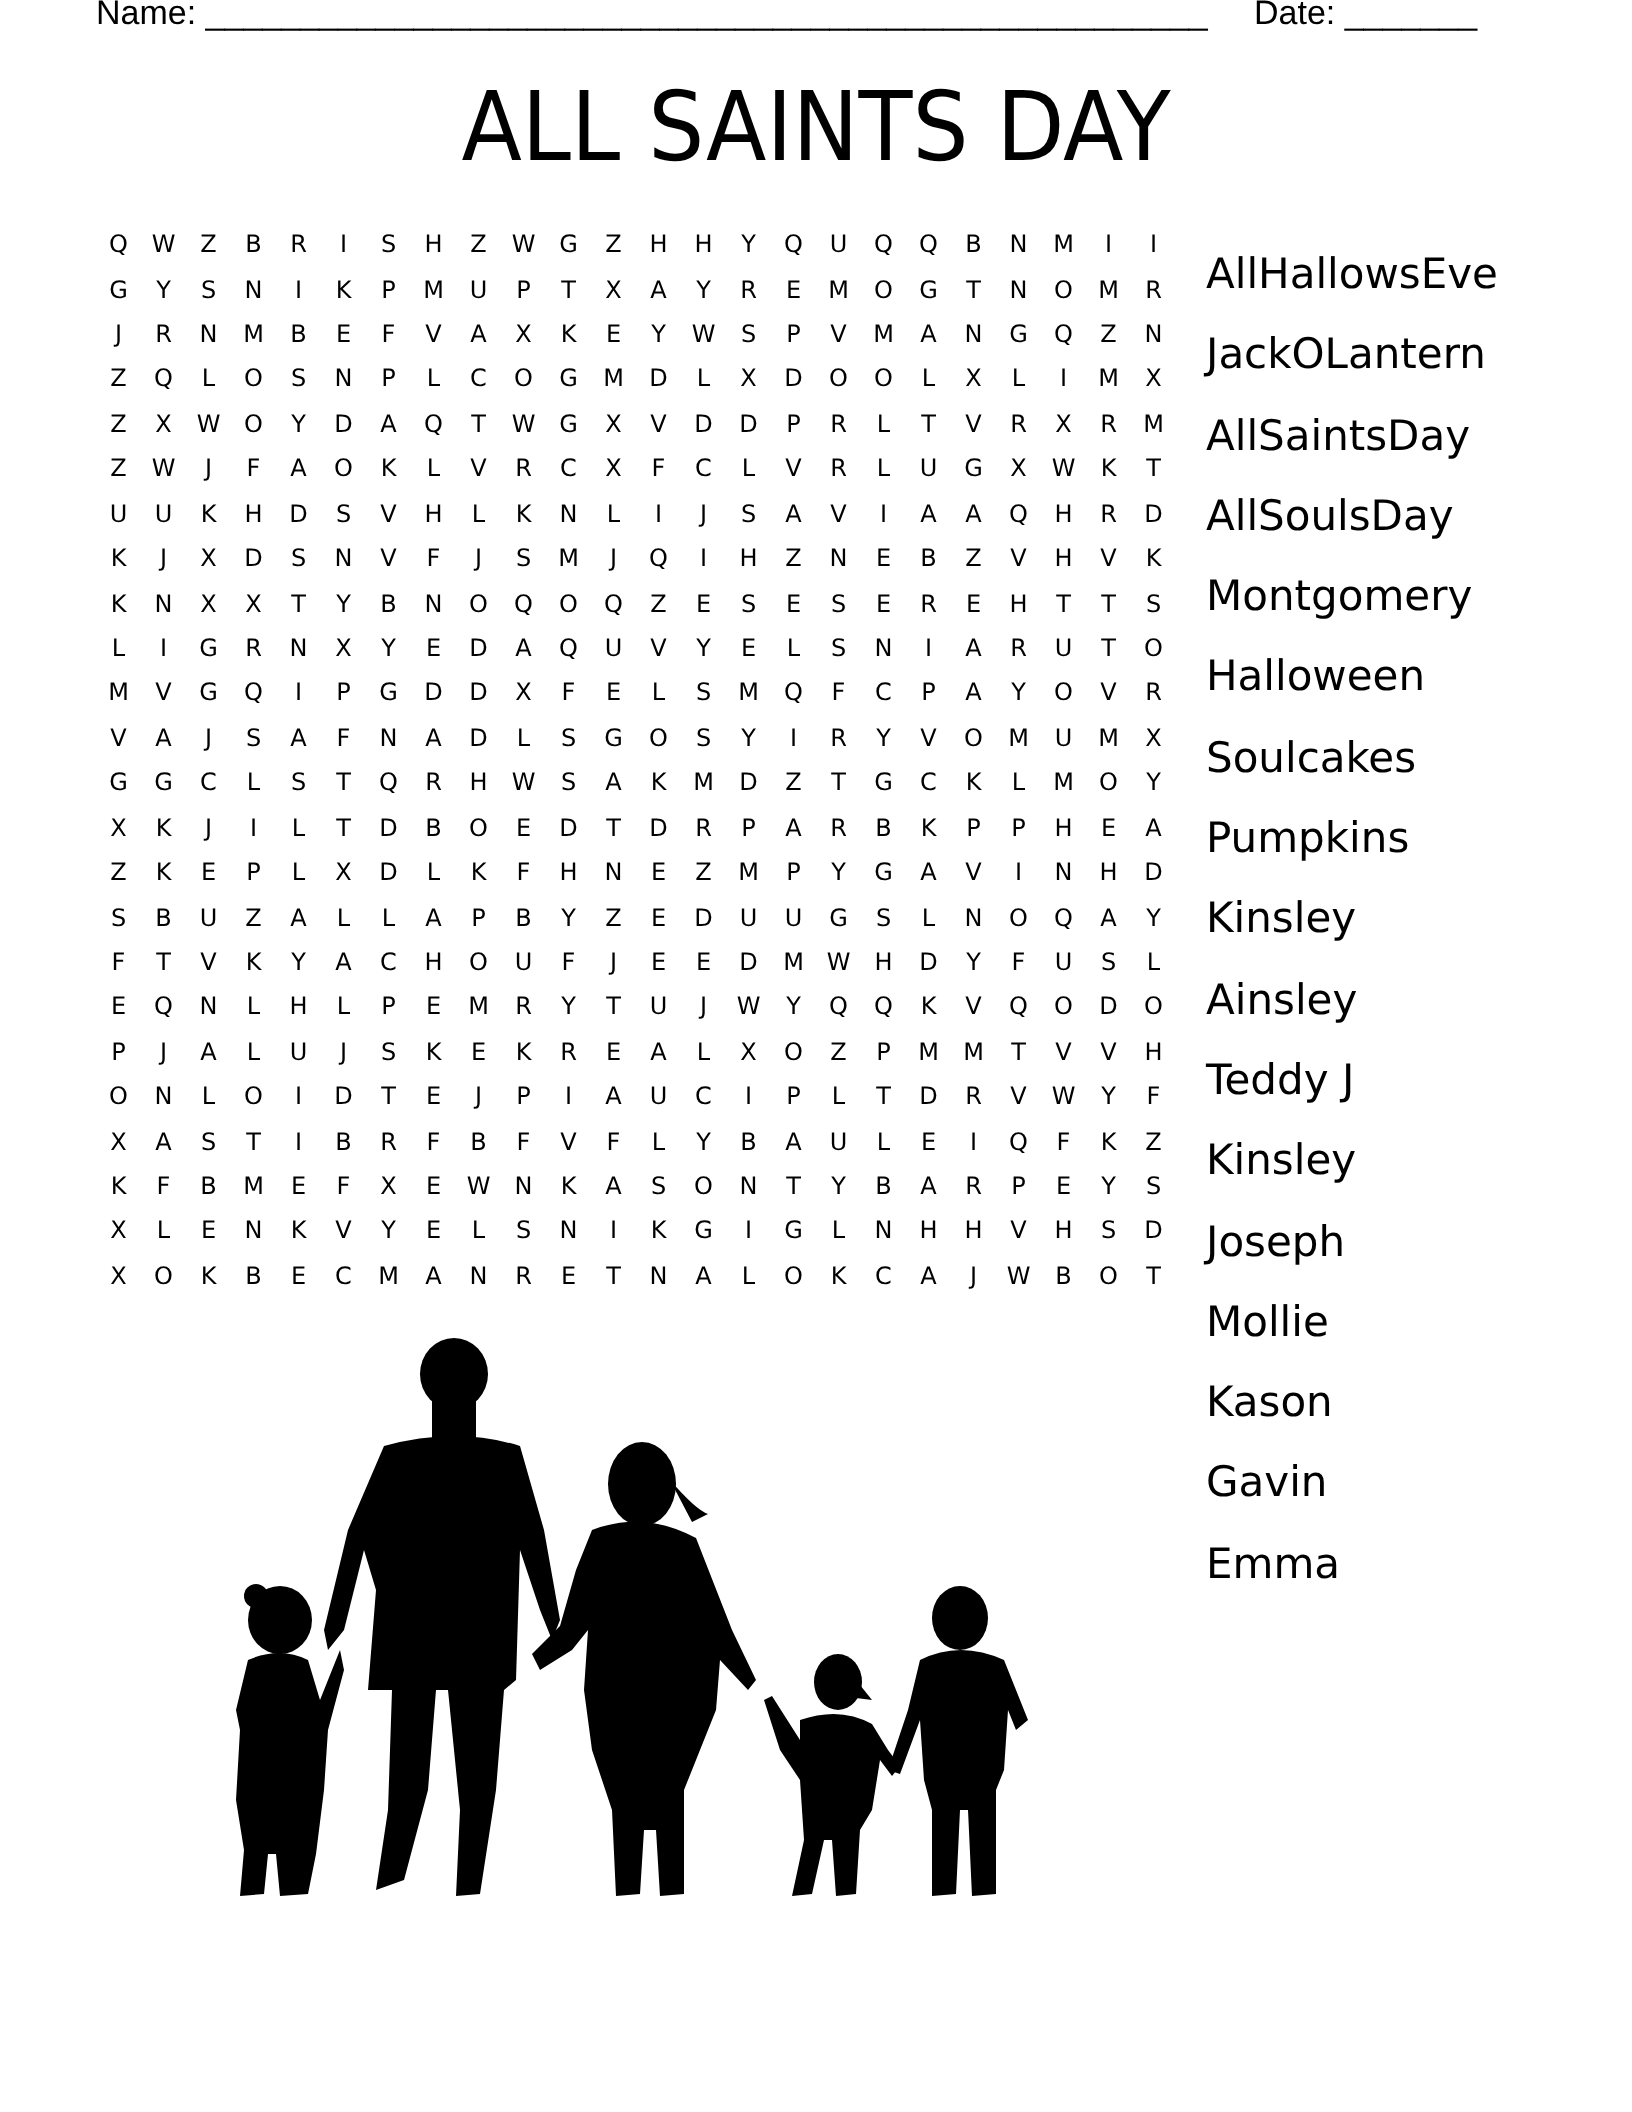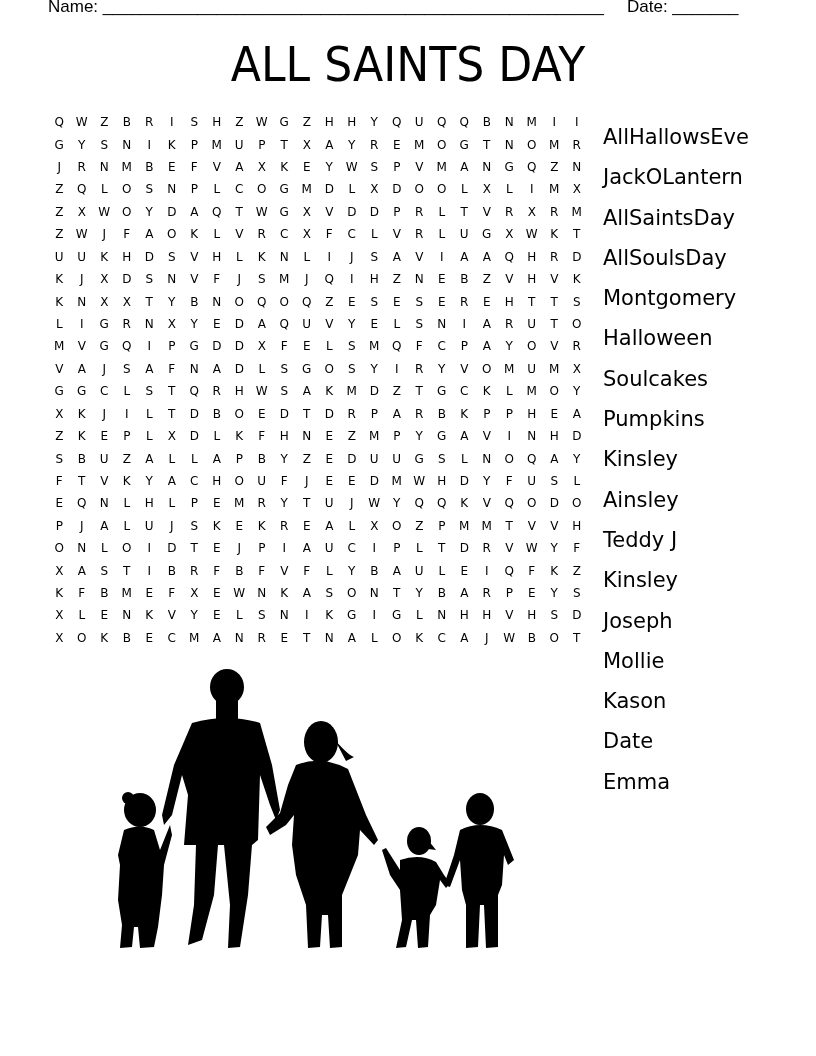--- a/index.html
+++ b/index.html
@@ -658,21 +658,21 @@
     <div class="word">Halloween</div>
     <div class="word">Soulcakes</div>
     <div class="word">Pumpkins</div>
     <div class="word">Kinsley</div>
     <div class="word">Ainsley</div>
     <div class="word">Teddy J</div>
     <div class="word">Kinsley</div>
     <div class="word">Joseph</div>
     <div class="word">Mollie</div>
     <div class="word">Kason</div>
-    <div class="word">Date</div>
+    <div class="word">Gavin</div>
     <div class="word">Emma</div>
   </div>
 
 <div class="picture">
   <svg width="420" height="290" viewBox="0 0 420 290" fill="#000">
 
     <ellipse cx="30" cy="145" rx="16" ry="17"></ellipse>
     <circle cx="18" cy="133" r="6"></circle>
     <path d="M14 165 Q30 158 44 165 L50 185 L60 160 L62 170 L54 200 L52 230 L48 262 L44 282 L30 283 L28 262 L24 262 L22 282 L10 283 L12 260 L8 235 L10 200 L8 190 Z"></path>
 

